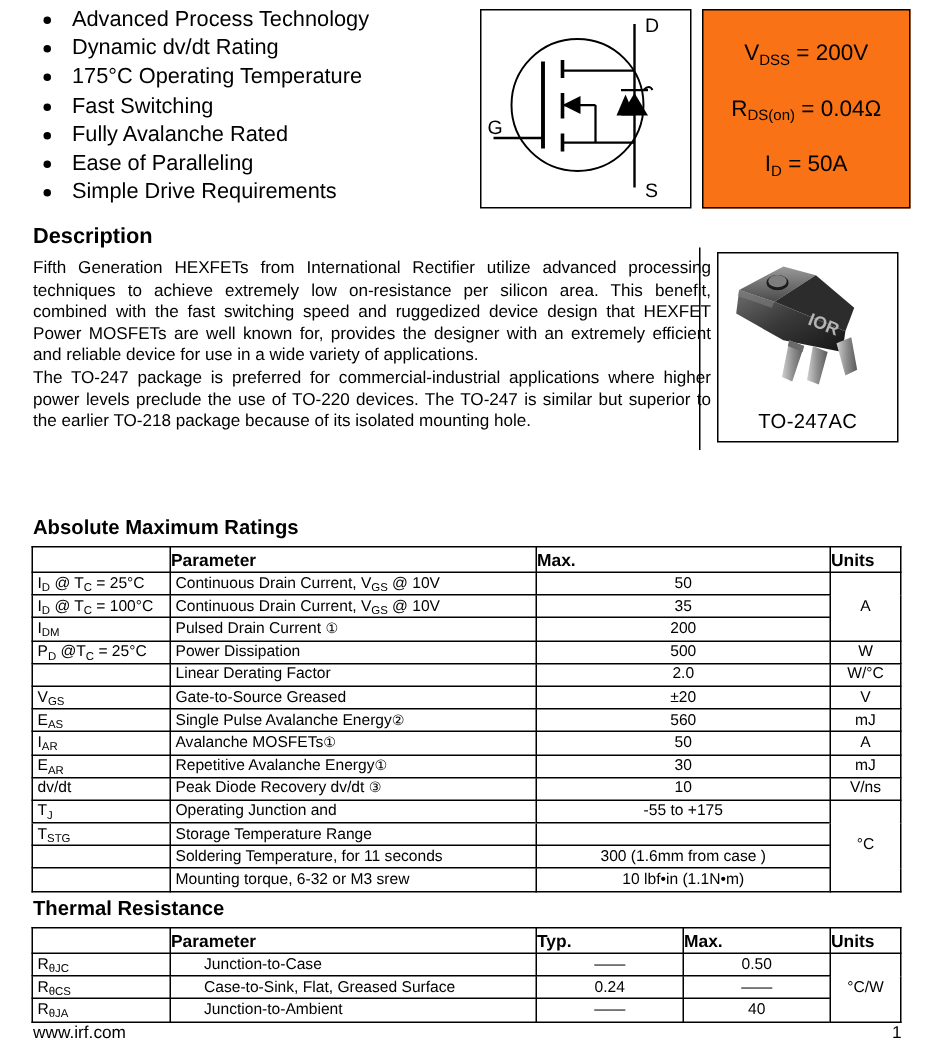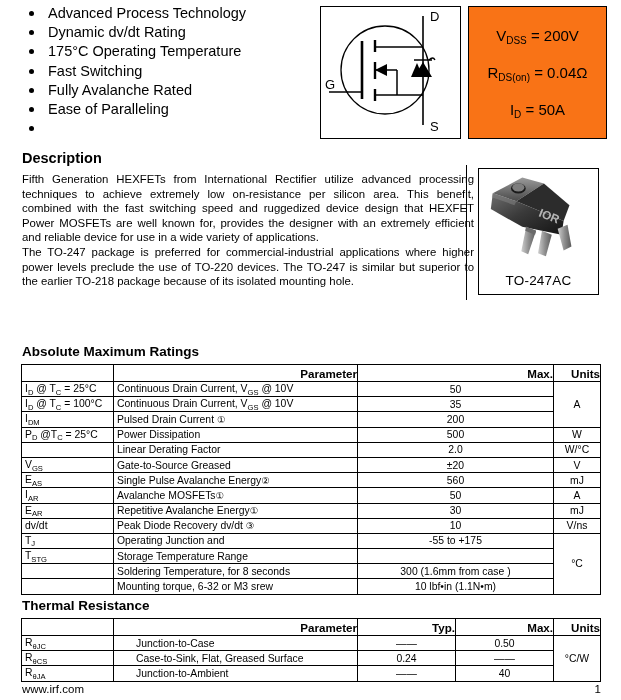--- a/index.html
+++ b/index.html
@@ -166,21 +166,21 @@
     font-weight: normal;
     padding: 0 0 0 3px;
     height: 15.2px;
     line-height: 13px;
     box-sizing: border-box;
     vertical-align: middle;
   }
   table.dt thead th {
     font-weight: bold;
     font-size: 11.6px;
-    text-align: right;
+    text-align: left;
     height: 17px;
     border-bottom-width: 1.6px;
     padding: 0;
   }
   table.dt .c { text-align: center; padding-left: 0; }
   table.dt .outer-l { border-left-width: 1.6px; }
   table.dt .outer-r { border-right-width: 1.6px; }
   table.dt tr.last td { border-bottom-width: 1.6px; }
   sub {
     font-size: 7.6px;
@@ -215,21 +215,21 @@
 
 <div class="page">
 
   <ul class="features">
     <li><span class="bul"></span><span>Advanced Process Technology</span></li>
     <li><span class="bul"></span><span>Dynamic dv/dt Rating</span></li>
     <li><span class="bul"></span><span>175°C Operating Temperature</span></li>
     <li><span class="bul"></span><span>Fast Switching</span></li>
     <li><span class="bul"></span><span>Fully Avalanche Rated</span></li>
     <li><span class="bul"></span><span>Ease of Paralleling</span></li>
-    <li><span class="bul"></span></li>
+    <li><span class="bul"></span><span>Simple Drive Requirements</span></li>
   </ul>
 
   <div class="symbol-box">
     <svg width="138" height="130" viewBox="0 0 138 130">
       <circle cx="64" cy="63" r="44" fill="none" stroke="#000" stroke-width="1.3"></circle>
 
       <line x1="102" y1="9" x2="102" y2="118" stroke="#000" stroke-width="1.6"></line>
 
       <line x1="41" y1="34" x2="41" y2="92" stroke="#000" stroke-width="2.6"></line>
 
@@ -404,21 +404,21 @@
       </tr>
 
       <tr>
         <td class="outer-l"><span>T</span><sub>STG</sub></td>
         <td>Storage Temperature Range</td>
         <td class="c"></td>
       </tr>
 
       <tr>
         <td class="outer-l"></td>
-        <td>Soldering Temperature, for 8 seconds</td>
+        <td>Soldering Temperature, for 11 seconds</td>
         <td class="c">300 (1.6mm from case )</td>
       </tr>
 
       <tr class="last">
         <td class="outer-l"></td>
         <td>Mounting torque, 6-32 or M3 srew</td>
         <td class="c">10 lbf•in (1.1N•m)</td>
       </tr>
     </tbody>
   </table>

